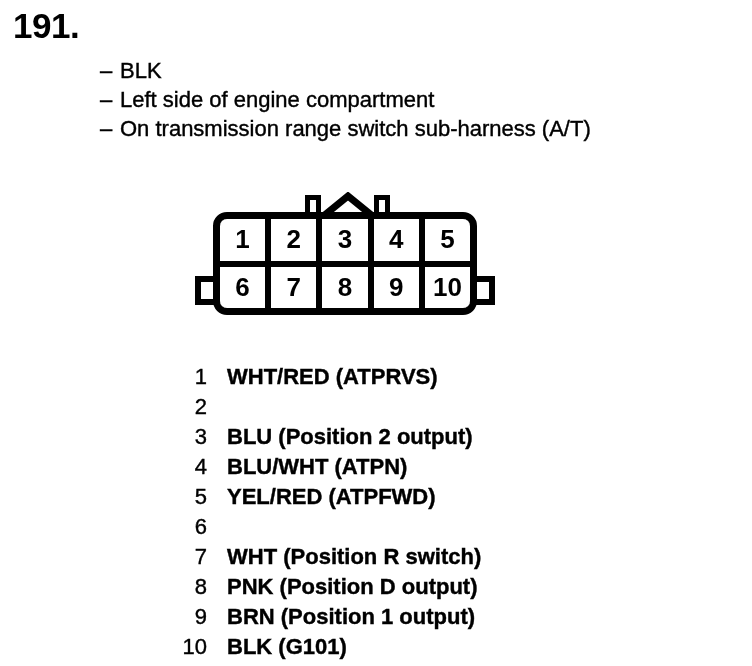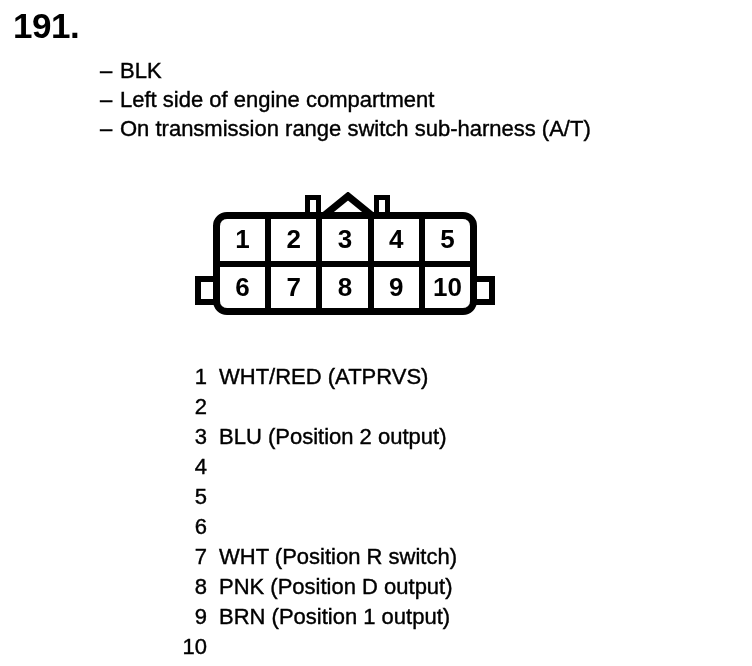--- a/index.html
+++ b/index.html
@@ -56,21 +56,21 @@
     font-weight:bold; font-size:26px;
   }
   
   .pinlist {
     position:absolute; left:150px; top:362px;
     font-size:22px; line-height:30px;
     -webkit-text-stroke:0.4px currentColor;
   }
   .pinrow { display:flex; white-space:nowrap; }
   .pin-num { width:57px; flex:0 0 auto; text-align:right; }
-  .pin-desc { margin-left:12px; }
+  .pin-desc { margin-left:20px;font-weight:bold; }
 </style>
 </head>
 <body>
 
 <div class="page" style="--ink: #000000; --paper: #ffffff;">
 
   <div class="title">
     <span class="title-num">191.</span>
   </div>
 
@@ -120,37 +120,40 @@
     </div>
     <div class="pinrow">
       <span class="pin-num">2</span>
     </div>
     <div class="pinrow">
       <span class="pin-num">3</span>
       <span class="pin-desc">BLU (Position 2 output)</span>
     </div>
     <div class="pinrow">
       <span class="pin-num">4</span>
+      <span class="pin-desc">BLU/WHT (ATPN)</span>
     </div>
     <div class="pinrow">
       <span class="pin-num">5</span>
+      <span class="pin-desc">YEL/RED (ATPFWD)</span>
     </div>
     <div class="pinrow">
       <span class="pin-num">6</span>
     </div>
     <div class="pinrow">
       <span class="pin-num">7</span>
       <span class="pin-desc">WHT (Position R switch)</span>
     </div>
     <div class="pinrow">
       <span class="pin-num">8</span>
       <span class="pin-desc">PNK (Position D output)</span>
     </div>
     <div class="pinrow">
       <span class="pin-num">9</span>
       <span class="pin-desc">BRN (Position 1 output)</span>
     </div>
     <div class="pinrow">
       <span class="pin-num">10</span>
+      <span class="pin-desc">BLK (G101)</span>
     </div>
   </div>
 
 </div>
 
 </body></html>

